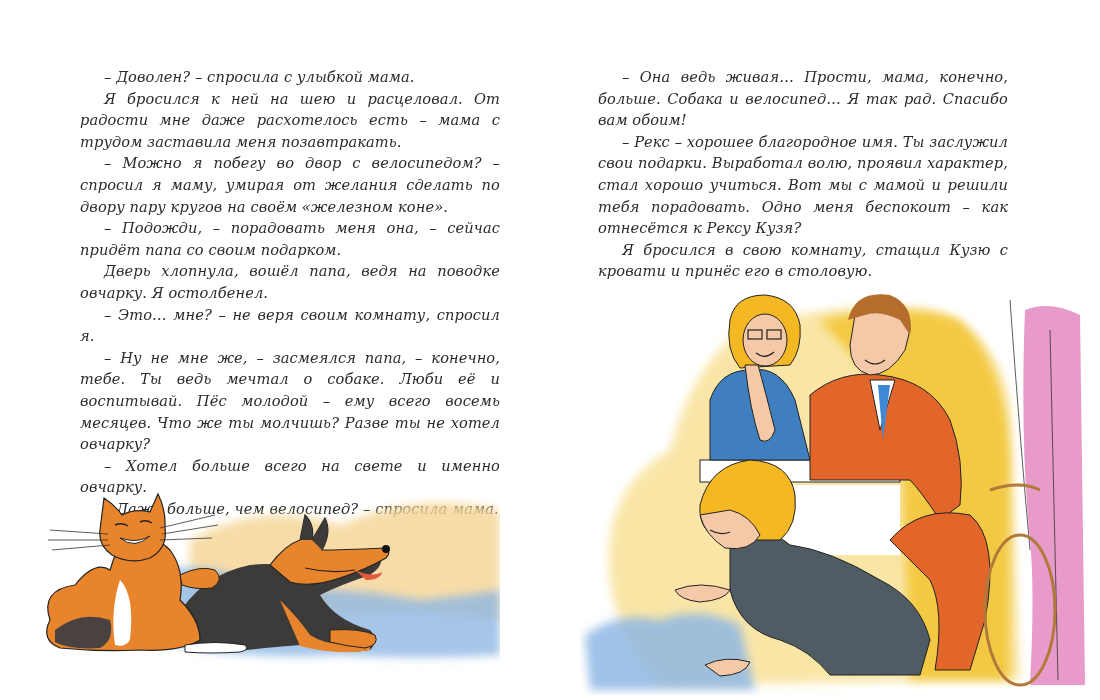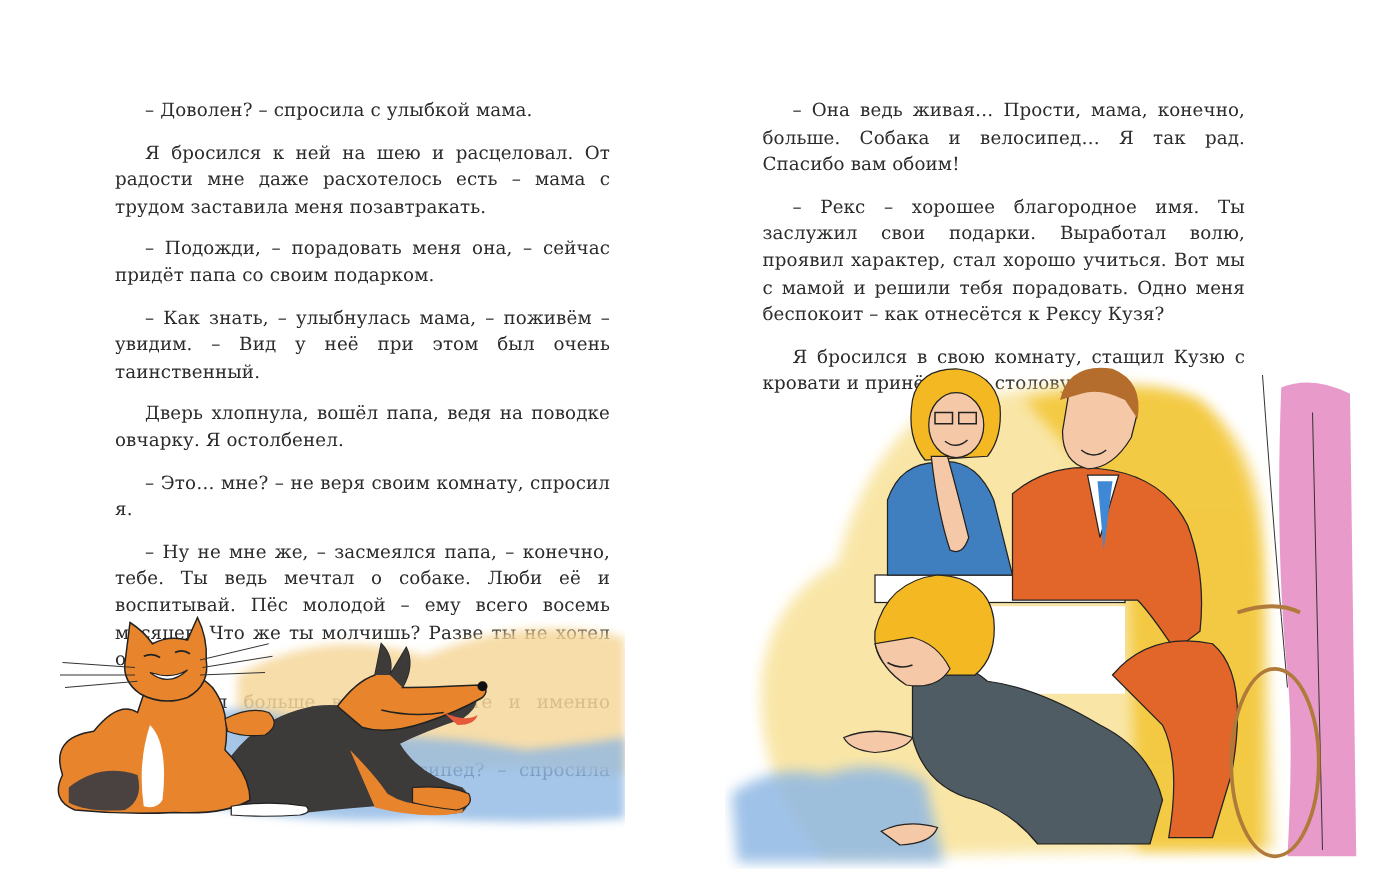--- a/index.html
+++ b/index.html
@@ -11,35 +11,35 @@
     position: absolute;
     font-family: "DejaVu Serif", "Liberation Serif", serif;
     font-size: 14.6px;
     line-height: 21.6px;
     color: #2b2b2b;
     text-align: justify;
     letter-spacing: 0.1px;
   }
   .left-text { left: 80px; top: 66px; width: 420px; }
   .right-text { left: 48px; top: 66px; width: 410px; }
-  .para { margin: 12px; text-indent: 24px; hyphens: manual; }
+  .para { margin: 0; text-indent: 24px; hyphens: manual; font-style: italic; }
   .illus { position: absolute; }
   .illus-left { left: 0; top: 470px; width: 500px; height: 230px; }
   .illus-right { left: 30px; top: 290px; width: 515px; height: 405px; }
   svg { display: block; }
 </style>
 </head>
 <body>
 
 <div class="page page-left">
   <div class="text-block left-text">
     <p class="para">– Доволен? – спросила с улыбкой мама.</p>
     <p class="para">Я бросился к ней на шею и расцеловал. От радости мне даже расхотелось есть – мама с трудом заставила меня позавтракать.</p>
+    <p class="para">– Можно я побегу во двор с велосипедом? – спросил я маму, умирая от желания сделать по двору пару кругов на своём «железном коне».</p>
     <p class="para">– Подожди, – порадовать меня она, – сейчас придёт па­па со своим подарком.</p>
-    <p class="para">– Как знать, – улыбнулась мама, – поживём – увидим. – Вид у неё при этом был очень таинственный.</p>
     <p class="para">Дверь хлопнула, вошёл папа, ведя на поводке овчарку. Я остолбенел.</p>
     <p class="para">– Это… мне? – не веря своим комнату, спросил я.</p>
     <p class="para">– Ну не мне же, – засмеялся папа, – конечно, тебе. Ты ведь мечтал о собаке. Люби её и воспитывай. Пёс моло­дой – ему всего восемь месяцев. Что же ты молчишь? Раз­ве ты не хотел овчарку?</p>
     <p class="para">– Хотел больше всего на свете и именно овчарку.</p>
     <p class="para">– Даже больше, чем велосипед? – спросила мама.</p>
   </div>
 
   <div class="illus illus-left">
     <svg width="500" height="230" viewBox="0 0 500 230">
       <defs>

